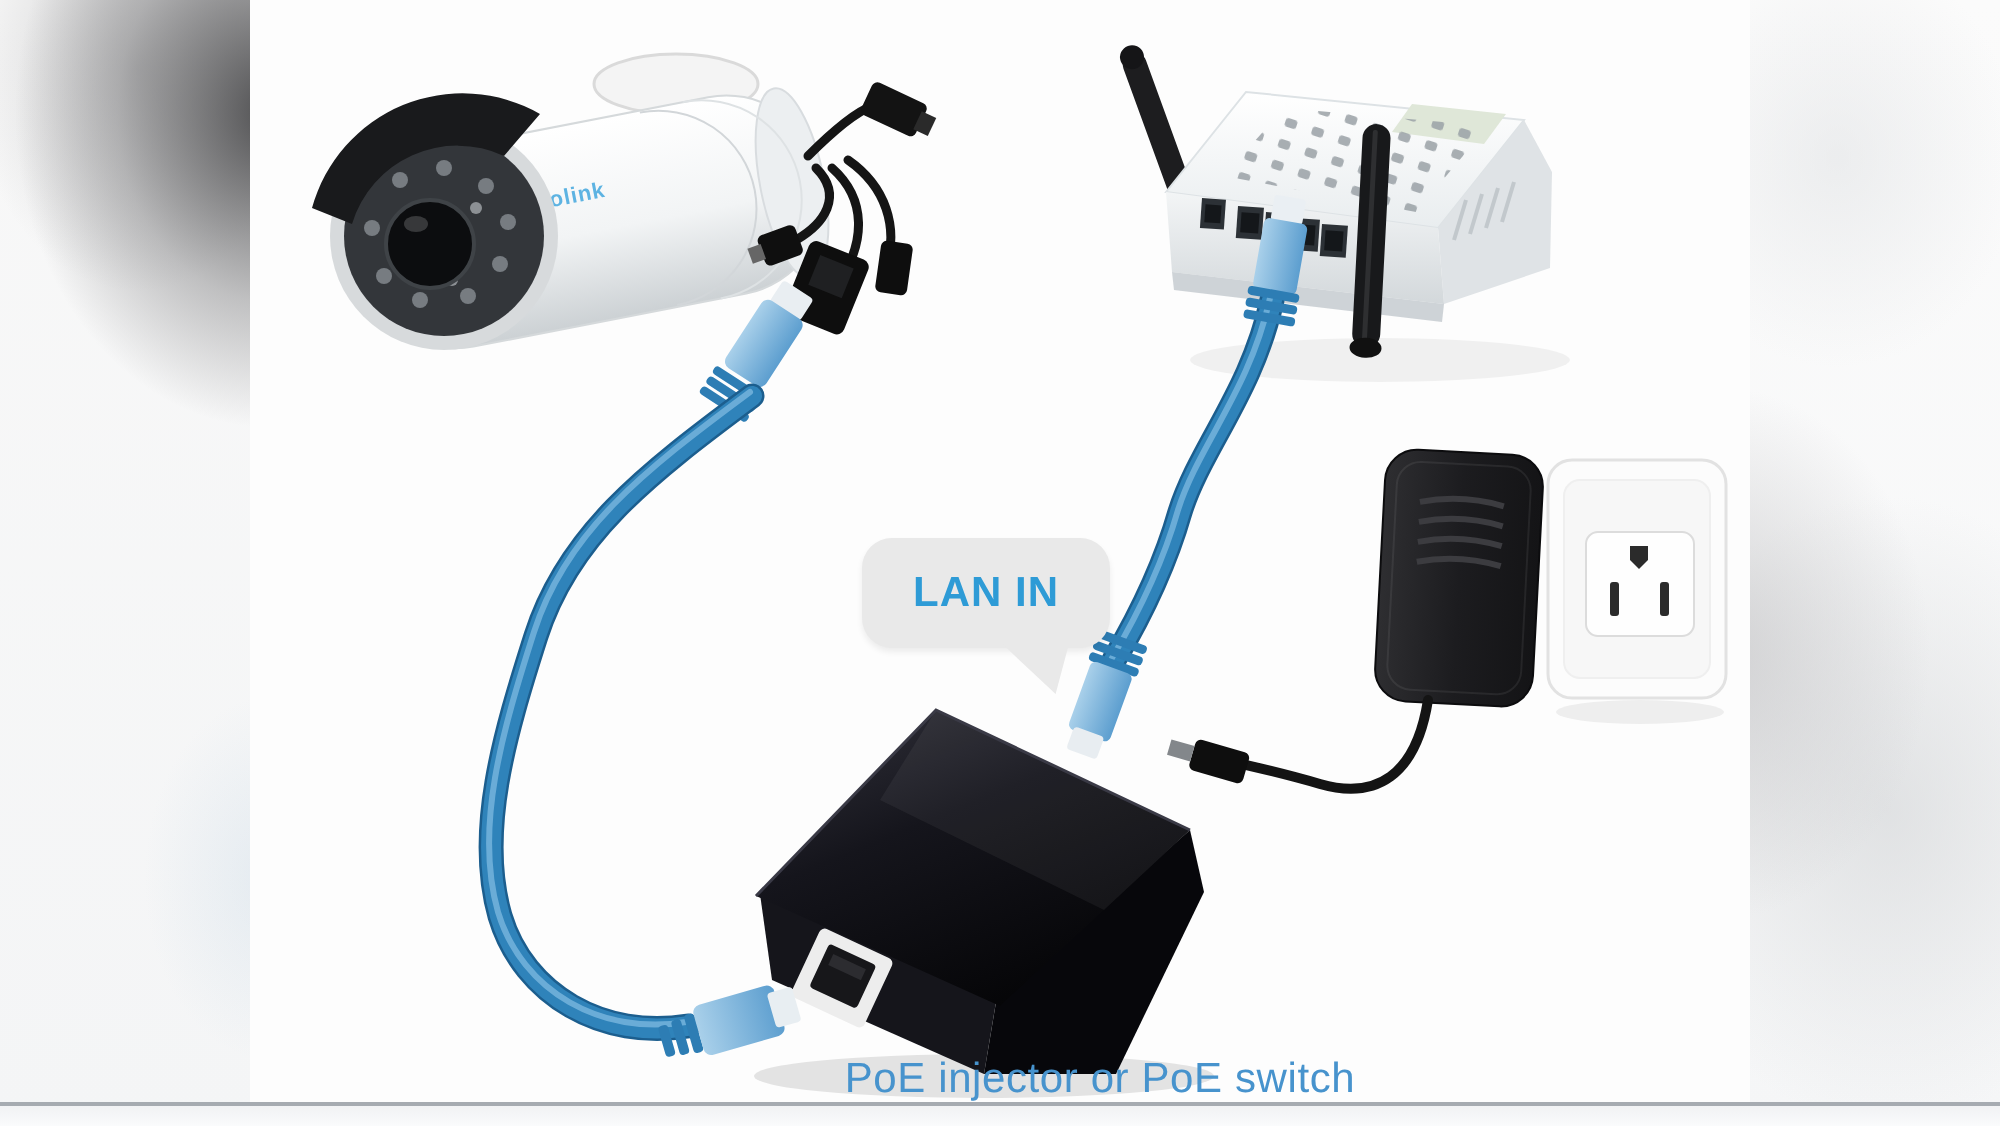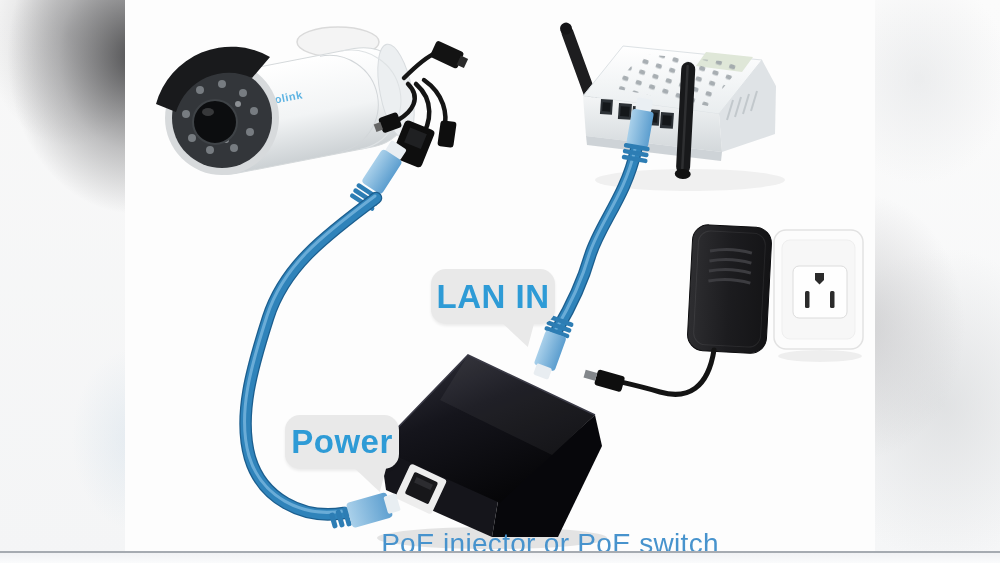--- a/index.html
+++ b/index.html
@@ -24,38 +24,38 @@
       radial-gradient(150px 190px at -12% 58%, rgba(198,198,200,.75), rgba(255,255,255,0) 70%),
       radial-gradient(170px 210px at 55% 72%, rgba(212,214,216,.65), rgba(255,255,255,0) 75%),
       radial-gradient(130px 150px at 35% 14%, rgba(224,226,228,.55), rgba(255,255,255,0) 70%),
       linear-gradient(#fbfbfb,#f5f6f7);
   }
   .diagram-svg{position:absolute;left:0;top:0;}
   
   .bubble{
     position:absolute;background:#e9e9e9;border-radius:15px;
     display:flex;align-items:center;justify-content:center;
-    color:#2e9bd6;font-weight:bold;font-size:33px;letter-spacing:.5px;
+    color:#2e9bd6;font-weight:bold;font-size:21px;letter-spacing:.5px;
     box-shadow:0 2px 3px rgba(0,0,0,.07);
   }
   .bubble-lan{left:431px;top:269px;width:124px;height:55px;}
   .bubble-power{left:285px;top:415px;width:114px;height:54px;}
   .bubble-dc{left:610px;top:389px;width:134px;height:53px;}
   .tail-br::after{
     content:"";position:absolute;width:36px;height:27px;background:#e9e9e9;
     bottom:-23px;right:20px;clip-path:polygon(0 0,100% 0,80% 100%);
   }
   .bubble-power.tail-br::after{right:12px;}
   .tail-tl::before{
     content:"";position:absolute;width:34px;height:26px;background:#e9e9e9;
     top:-22px;left:16px;clip-path:polygon(22% 0,100% 100%,0 100%);
   }
   .caption{
     position:absolute;left:180px;top:528px;width:740px;text-align:center;
-    color:#4793cd;font-size:28px;letter-spacing:.3px;
+    color:#4793cd;font-size:21px;letter-spacing:.3px;
   }
   .bottom-line{position:absolute;left:0;top:551px;width:1000px;height:2px;background:#a6abb1;}
   .bottom-strip{position:absolute;left:0;top:553px;width:1000px;height:10px;background:linear-gradient(#f1f2f4,#fafbfc);}
 </style>
 </head>
 <body>
 
 <div class="stage">
 
   <div class="blur-strip blur-left"></div>
@@ -280,21 +280,18 @@
         <rect x="-12" y="-10" width="5" height="20" rx="2" fill="#2d7db4"></rect>
         <rect x="-7" y="-13" width="42" height="26" rx="4" fill="url(#plugGrad)"></rect>
         <rect x="31" y="-9" width="13" height="18" rx="2" fill="#e8eef2"></rect>
       </g>
     </g>
   </svg>
 
   <div class="bubble bubble-lan tail-br">
     <span>LAN IN</span>
   </div>
-  <div class="bubble bubble-power tail-br">
-    <span>Power</span>
-  </div>
 
   <div class="caption">PoE injector or PoE switch</div>
 
   <div class="bottom-line"></div>
   <div class="bottom-strip"></div>
 </div>
 
 </body></html>

